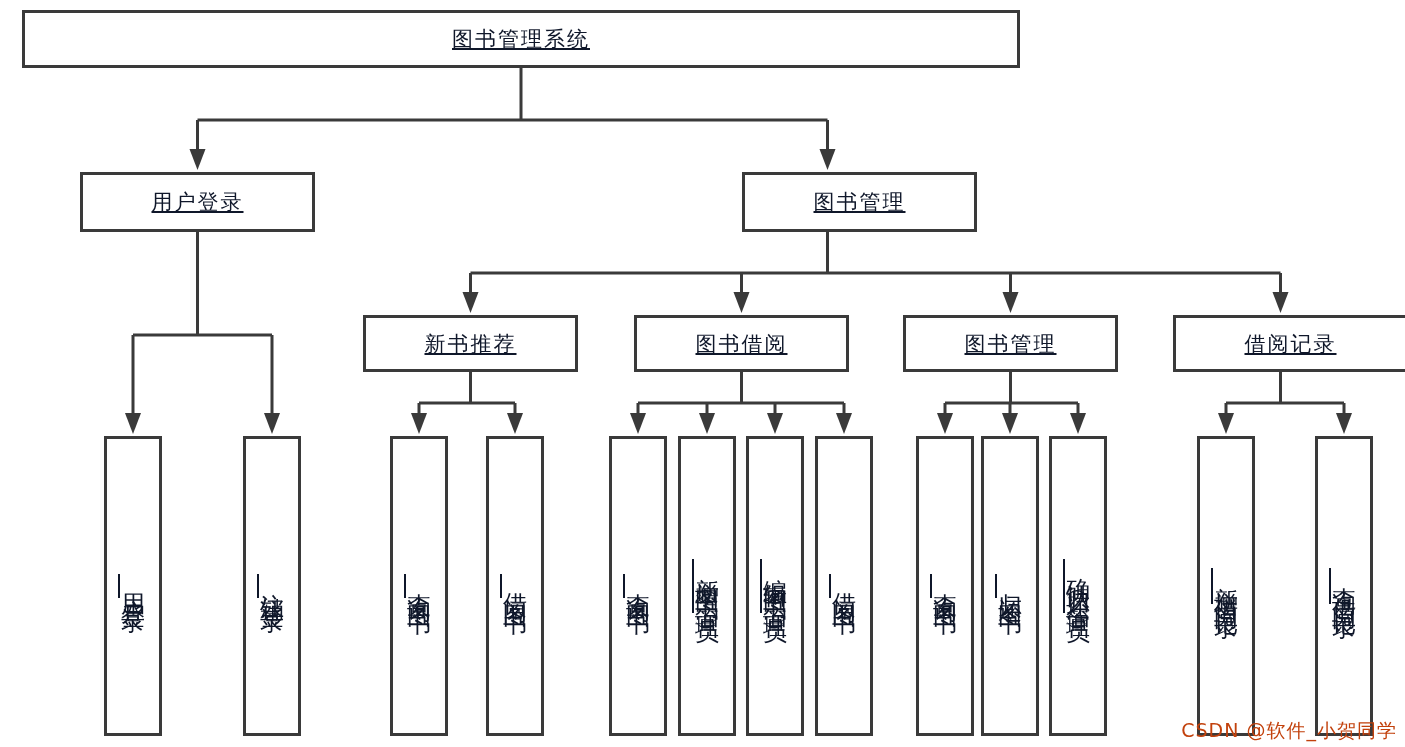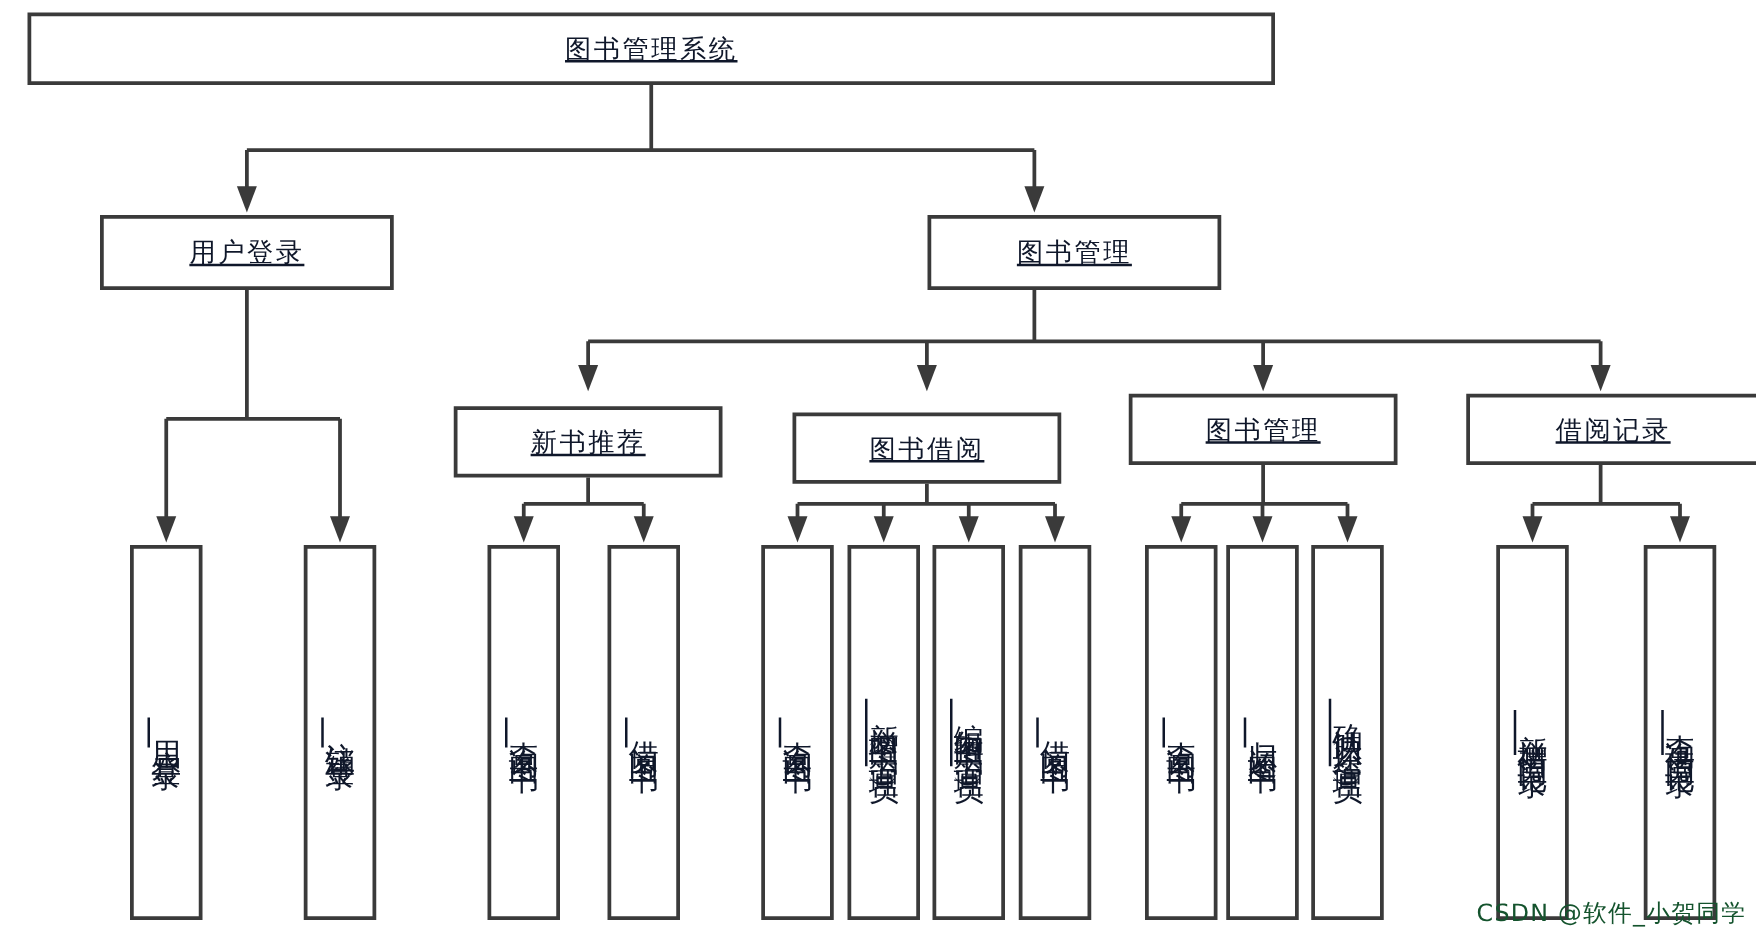--- a/index.html
+++ b/index.html
@@ -48,21 +48,21 @@
     letter-spacing: 6px;
     line-height: 1;
     white-space: nowrap;
   }
   .watermark {
     position: absolute;
     right: 8px;
     bottom: 3px;
     font-size: 19px;
     letter-spacing: 1px;
-    color: #14532d;
+    color: #c2410c;
     z-index: 5;
     white-space: nowrap;
   }
 </style>
 </head>
 <body>
 
 <div class="canvas">
 
   <svg class="connectors" viewBox="0 0 1405 747" xmlns="http://www.w3.org/2000/svg">
@@ -102,24 +102,24 @@
     <span>图书管理系统</span>
   </div>
 
   <div class="box hbox" style="left:80px; top:172px; width:235px; height:60px;">
     <span>用户登录</span>
   </div>
   <div class="box hbox" style="left:710px; top:172px; width:235px; height:60px;margin-left:32px;">
     <span>图书管理</span>
   </div>
 
-  <div class="box hbox" style="left:363px; top:315px; width:215px; height:57px;margin-top:10px;">
+  <div class="box hbox" style="left:363px; top:315px; width:215px; height:57px;">
     <span>新书推荐</span>
   </div>
-  <div class="box hbox" style="left:634px; top:315px; width:215px; height:57px;margin-top:15px;">
+  <div class="box hbox" style="left:634px; top:315px; width:215px; height:57px;">
     <span>图书借阅</span>
   </div>
   <div class="box hbox" style="left:903px; top:315px; width:215px; height:57px;">
     <span>图书管理</span>
   </div>
   <div class="box hbox" style="left:1173px; top:315px; width:235px; height:57px;">
     <span>借阅记录</span>
   </div>
 
   <div class="box leaf" style="left:104px; top:436px; width:58px; height:300px;">

